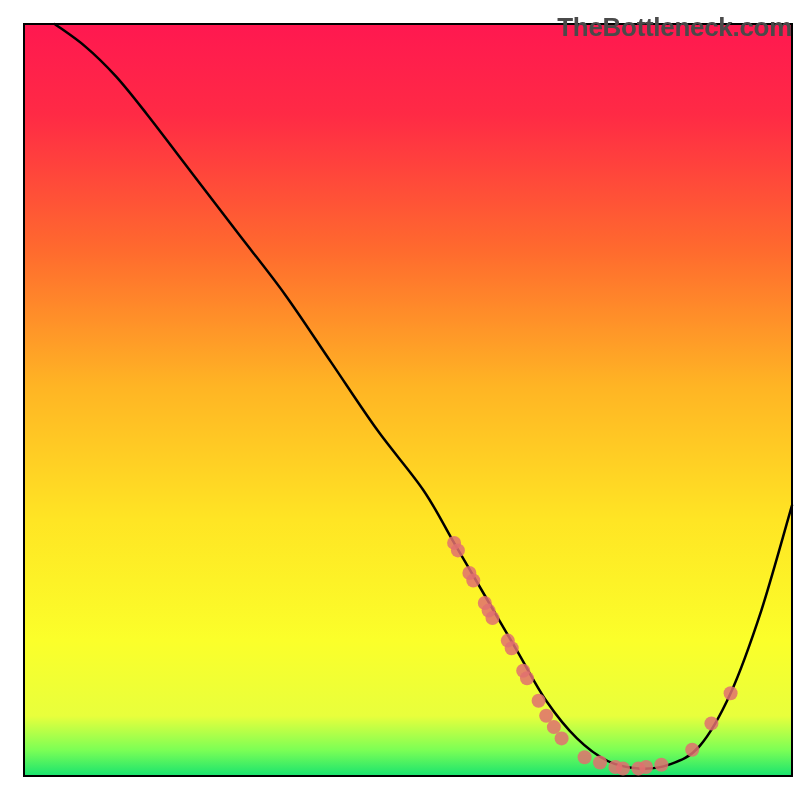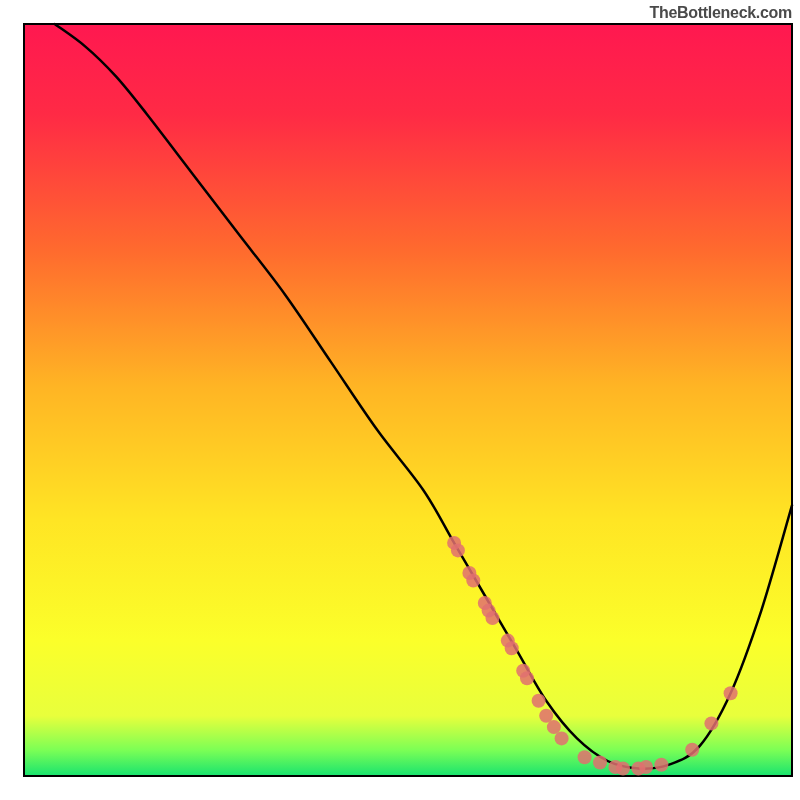--- a/index.html
+++ b/index.html
@@ -11,23 +11,23 @@
     font-family: Arial, Helvetica, sans-serif;
     background: #ffffff;
   }
   .frame {
     position: relative;
     width: 800px;
     height: 800px;
   }
   .watermark {
     position: absolute;
-    top: 4px;
+    top: 12px;
     right: 8px;
-    font-size: 16px;
+    font-size: 26px;
     font-weight: bold;
     color: #4a4a4a;
     letter-spacing: -0.3px;
     z-index: 20;
   }
   svg.plot {
     position: absolute;
     top: 0;
     left: 0;
   }

